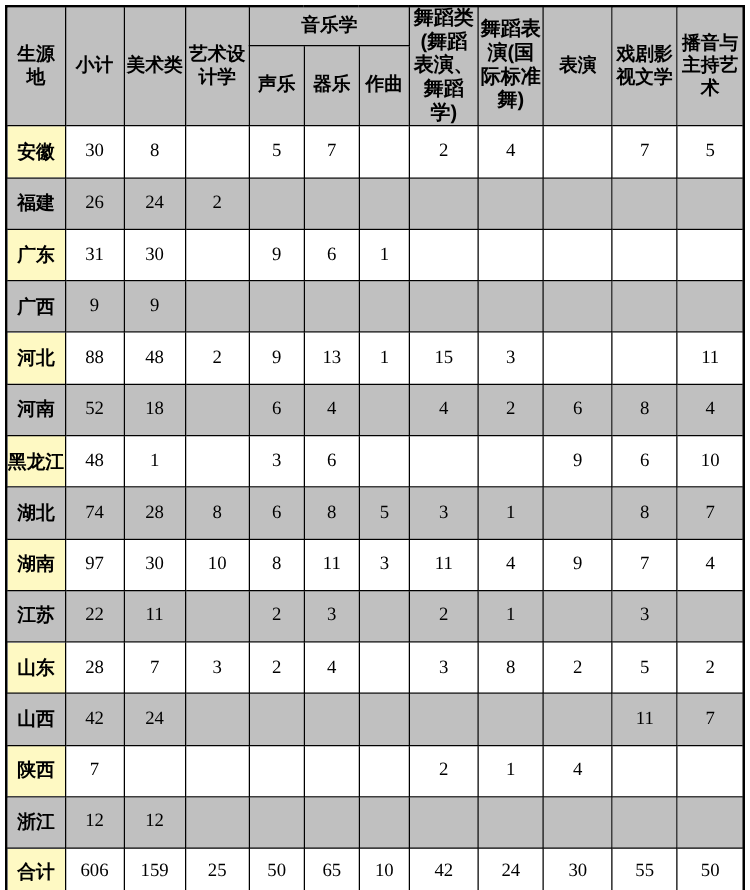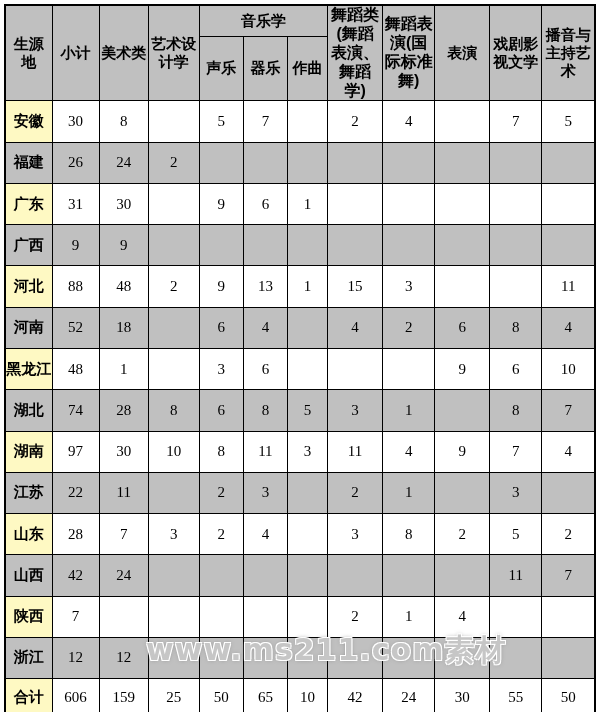--- a/index.html
+++ b/index.html
@@ -283,14 +283,13 @@
           <td>65</td>
           <td>10</td>
           <td>42</td>
           <td>24</td>
           <td>30</td>
           <td>55</td>
           <td>50</td>
         </tr>
       </tbody>
   </table>
-  <div class="watermark">www.ms211.com素材</div>
 </div>
 
 </body></html>

